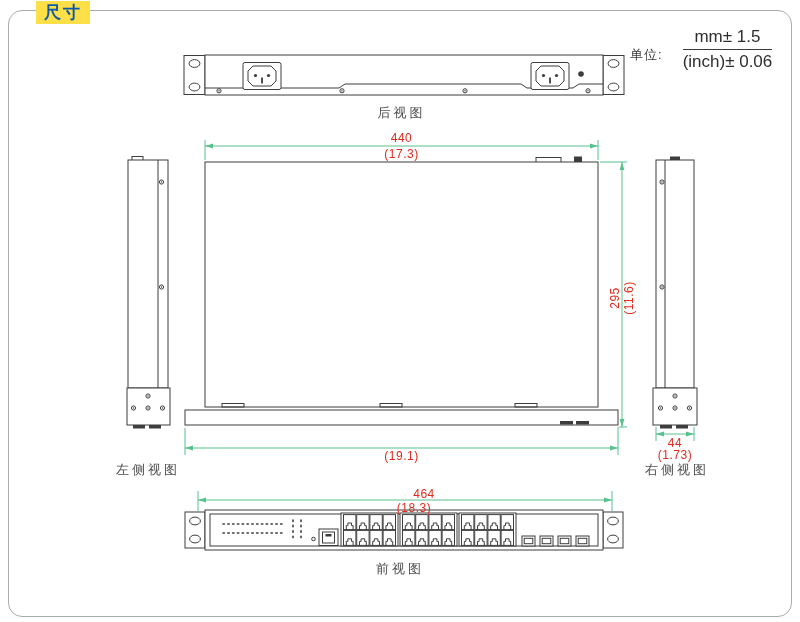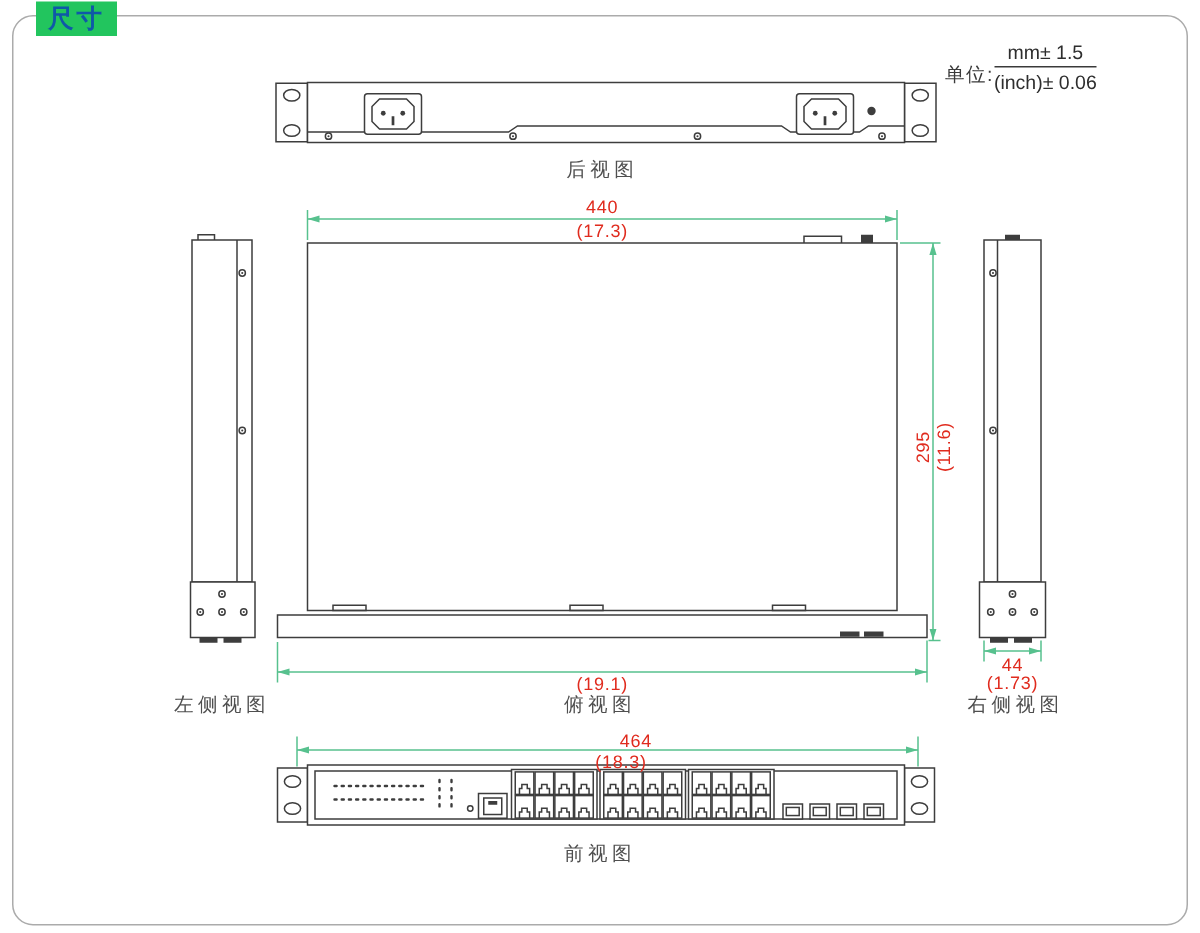--- a/index.html
+++ b/index.html
@@ -1,24 +1,24 @@
 <!DOCTYPE html>
 <html><head>
 <meta charset="utf-8">
 <style>
   html,body{margin:0;padding:0;background:#fff;}
   .page{position:relative;width:800px;height:622px;background:#fff;overflow:hidden;
         font-family:"Liberation Sans","DejaVu Sans",sans-serif;}
   .frame{position:absolute;left:8px;top:10px;width:782px;height:605px;
          border:1.5px solid #ababab;border-radius:14px;}
-  .title{position:absolute;left:24px;top:1px;font-size:17px;font-weight:bold;
-         color:#0f58a8;background:#22c55e;padding:0 8px;letter-spacing:2px;}
+  .title{position:absolute;left:36px;top:1px;font-size:17px;font-weight:bold;
+         color:#0f58a8;background:#fde047;padding:0 8px;letter-spacing:2px;}
   .unit{position:absolute;left:630px;top:27px;display:flex;align-items:center;}
-  .unit-label{font-size:13px;color:#3a3a3a;margin-top:10px;margin-right:0;letter-spacing:1px;}
-  .fraction{display:inline-block;text-align:center;color:#2e2e2e;font-size:13px;}
+  .unit-label{font-size:13px;color:#3a3a3a;margin-top:10px;margin-right:20px;letter-spacing:1px;}
+  .fraction{display:inline-block;text-align:center;color:#2e2e2e;font-size:17px;}
   .fraction .mm{display:block;border-bottom:1.5px solid #3a3a3a;padding:0 6px 2px 6px;}
   .fraction .inch{display:block;padding-top:2px;}
   .dim{position:absolute;font-size:12px;color:#e02b1e;text-align:center;letter-spacing:0.5px;}
   .rot{left:592px;top:284px;width:60px;height:28px;transform:rotate(-90deg);
        display:flex;flex-direction:column;align-items:center;line-height:14px;}
   .vlabel{position:absolute;font-size:13px;color:#4f4f4f;text-align:center;letter-spacing:3px;}
   svg{position:absolute;left:0;top:0;}
 </style>
 </head>
 <body>
@@ -212,17 +212,16 @@
   <div class="dim" style="left:185px;top:449px;width:433px">(19.1)</div>
 
   <div class="dim" style="left:646px;top:436px;width:58px">44</div>
   <div class="dim" style="left:646px;top:448px;width:58px">(1.73)</div>
 
   <div class="dim" style="left:198px;top:487px;width:452px">464</div>
   <div class="dim" style="left:198px;top:501px;width:432px">(18.3)</div>
 
   <div class="vlabel" style="left:205px;top:104px;width:393px">后视图</div>
   <div class="vlabel" style="left:98px;top:461px;width:100px">左侧视图</div>
-  <div class="vlabel" style="left:205px;top:461px;width:390px">俯视图</div>
   <div class="vlabel" style="left:627px;top:461px;width:100px">右侧视图</div>
   <div class="vlabel" style="left:205px;top:560px;width:390px">前视图</div>
 
 </div>
 
 </body></html>

